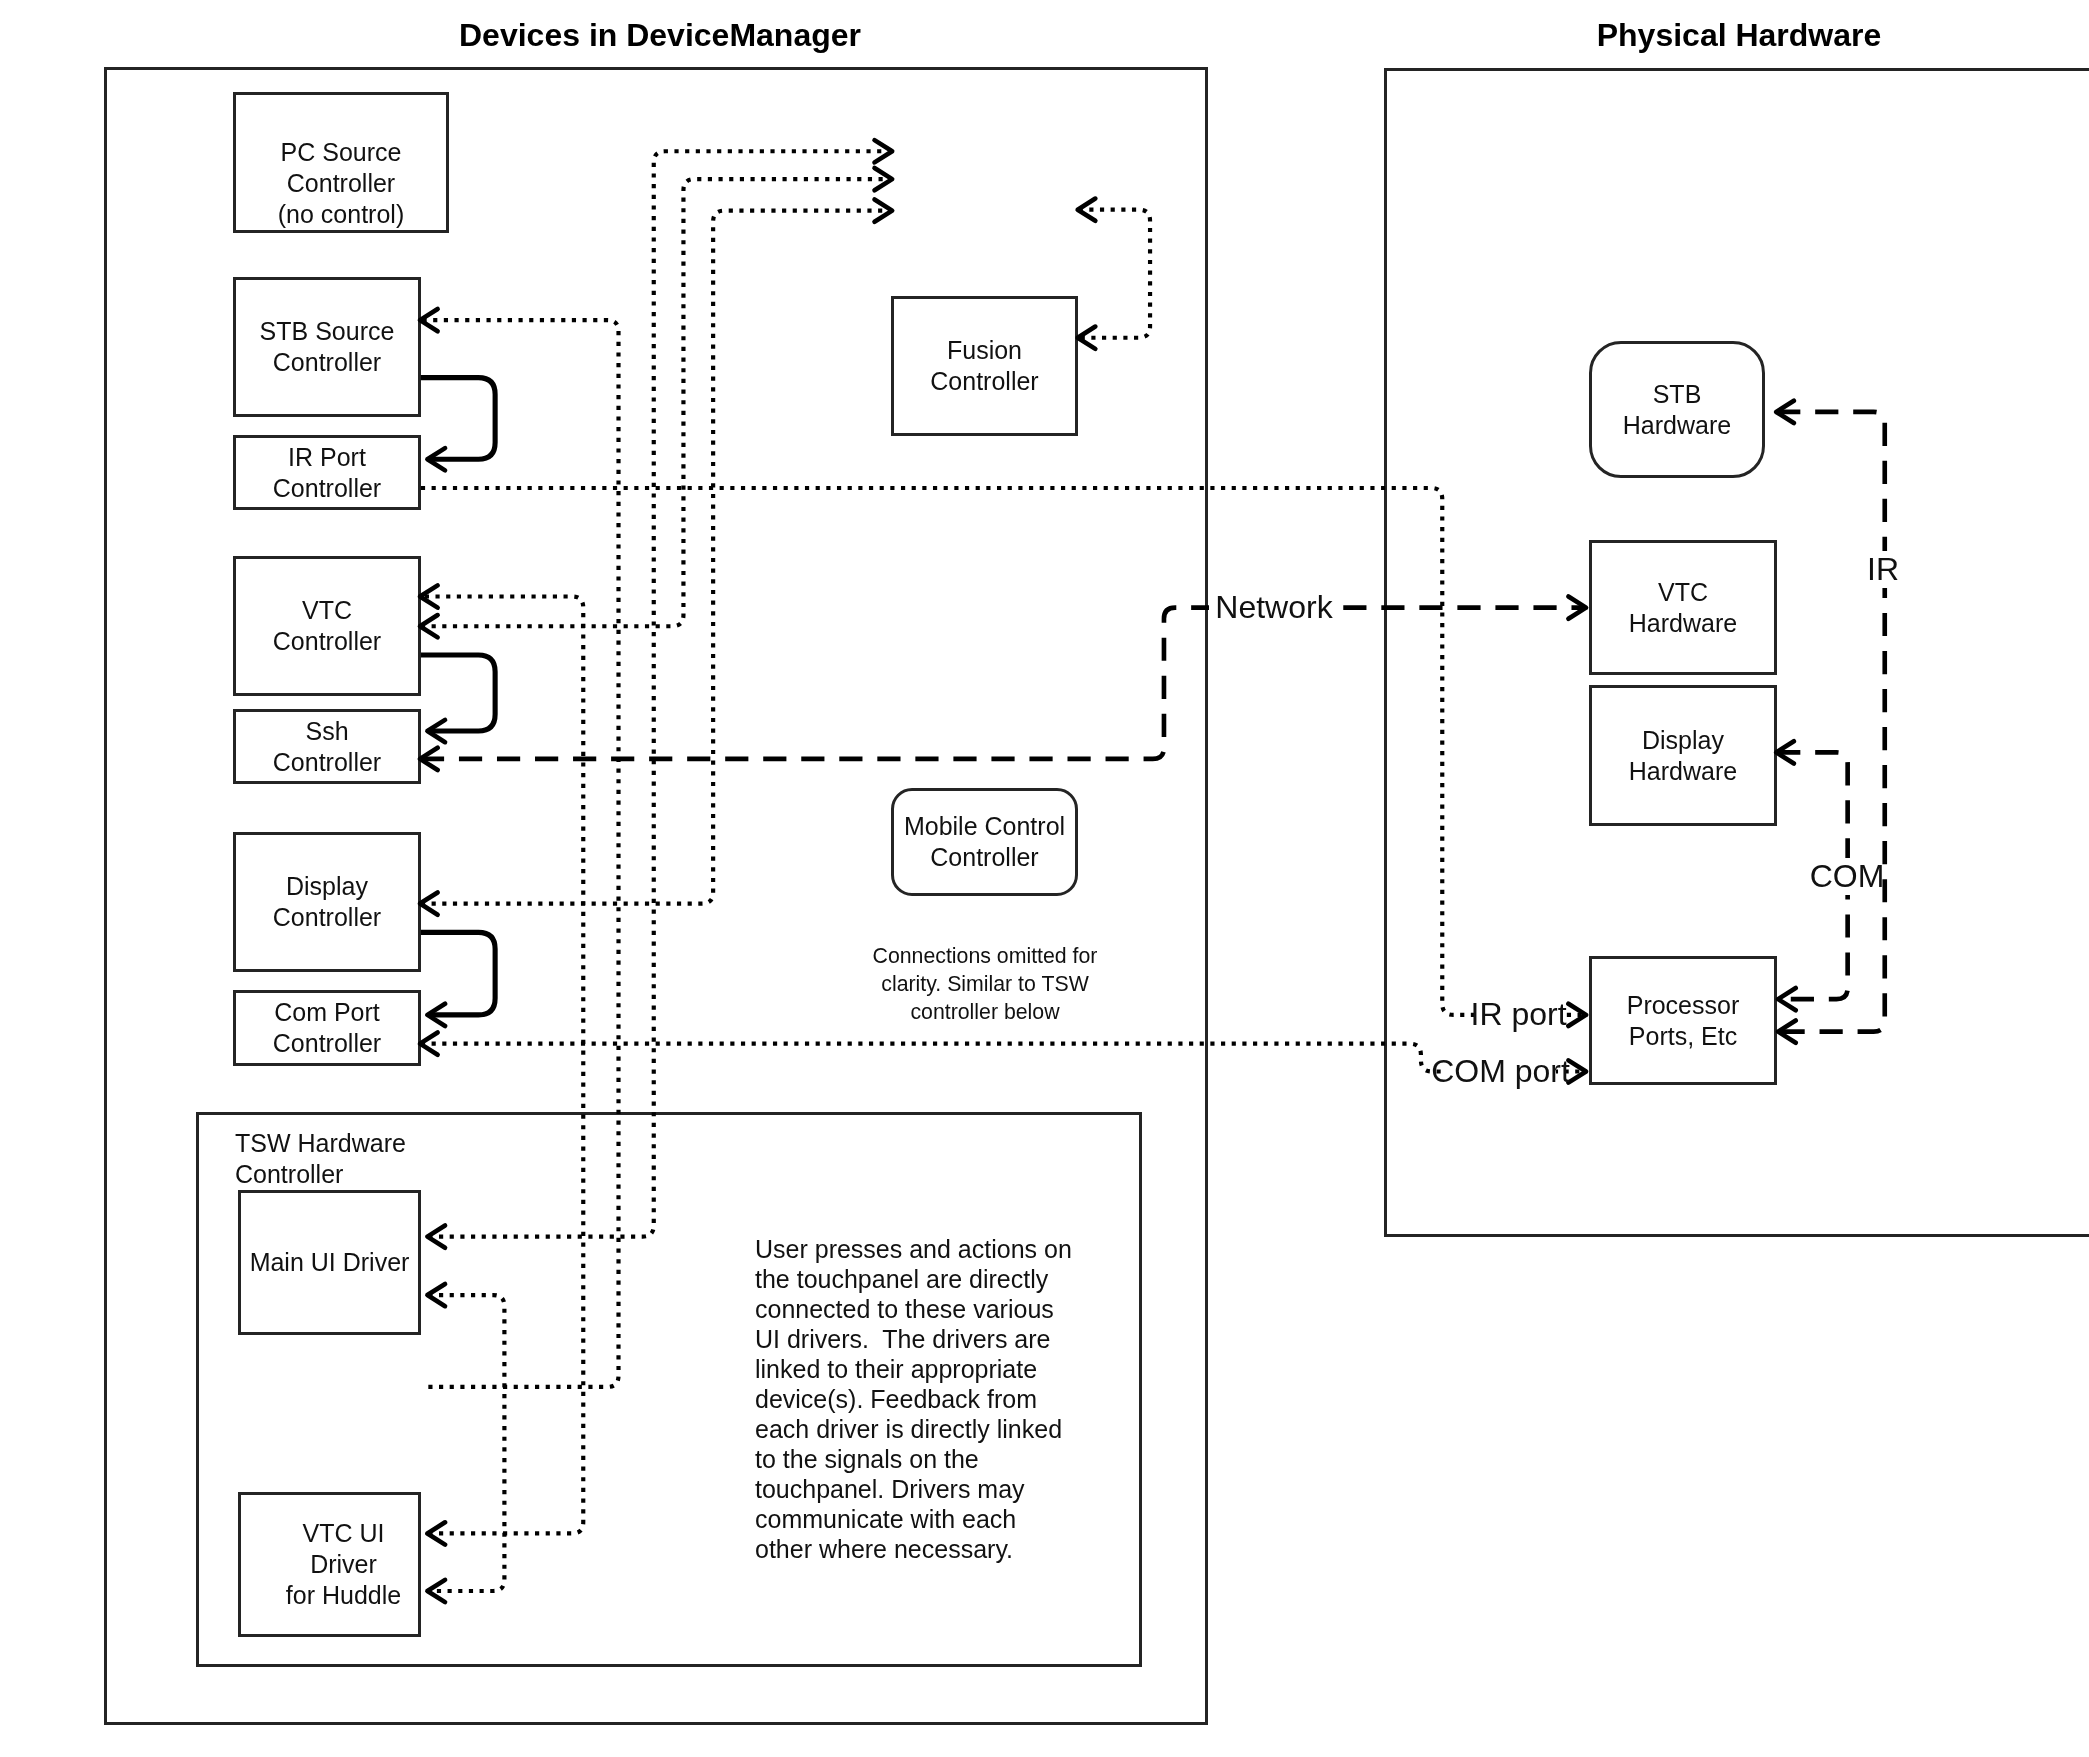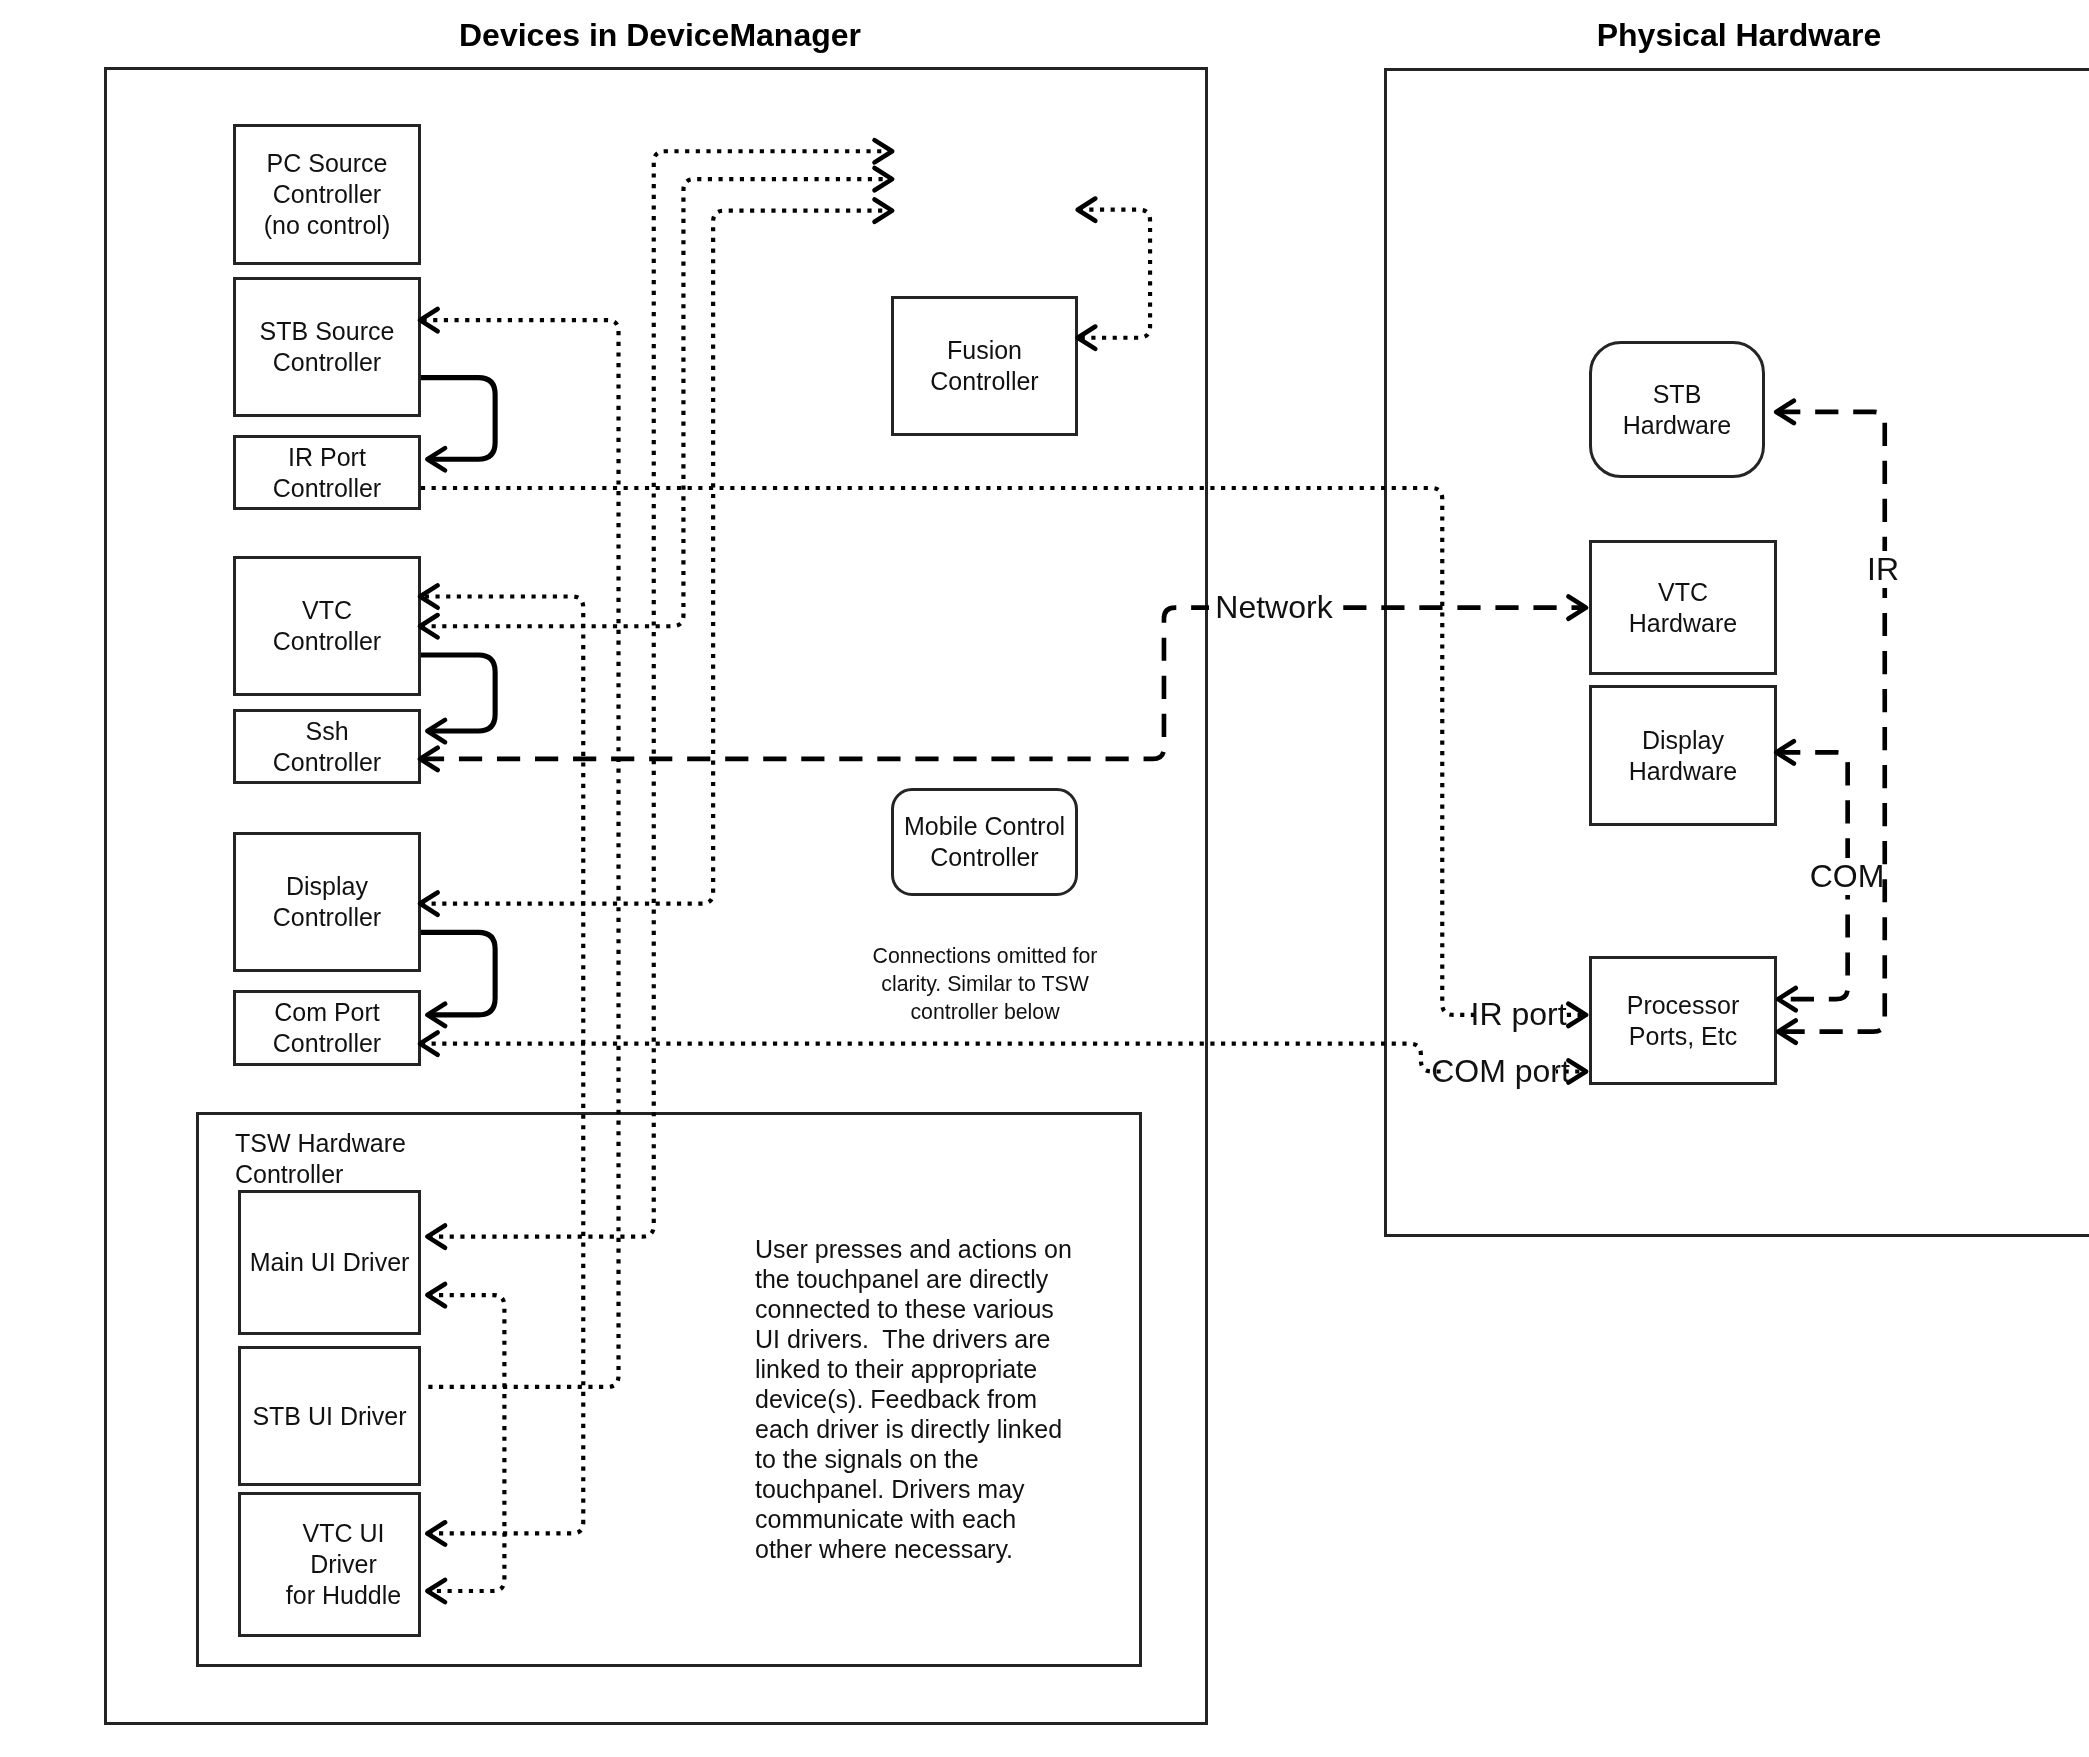--- a/index.html
+++ b/index.html
@@ -42,21 +42,21 @@
 
   <div class="title" style="left:148px;top:16.7px;width:928px;">Devices in DeviceManager</div>
   <div class="title" style="left:1336px;top:16.7px;width:710px;">Physical Hardware</div>
 
   <div class="container-box" style="left:56px;top:67px;width:1104px;height:1658px;"></div>
   <div class="container-box" style="left:1336px;top:68px;width:710px;height:1169px;"></div>
   <div class="container-box" style="left:148px;top:1112px;width:946px;height:555px;"></div>
   <div class="freetext tsw-label" style="left:187px;top:1128px;width:306px;">TSW Hardware
 Controller</div>
 
-  <div class="node" style="left:185px;top:124px;width:188px;height:141px;">
+  <div class="node" style="left:185px;top:92px;width:216px;height:141px;align-items:flex-end;">
     <span>PC Source
 Controller
 (no control)</span>
   </div>
   <div class="node" style="left:185px;top:277px;width:188px;height:140px;">
     <span>STB Source
 Controller</span>
   </div>
   <div class="node" style="left:185px;top:435px;width:188px;height:75px;">
     <span>IR Port
@@ -86,23 +86,20 @@
   <div class="node" style="left:843px;top:788px;width:187px;height:108px;border-radius:21px;">
     <span>Mobile Control
 Controller</span>
   </div>
   <div class="freetext note-text" style="left:820px;top:942px;width:234px;">Connections omitted for
 clarity. Similar to TSW
 controller below</div>
 
   <div class="node" style="left:190px;top:1190px;width:183px;height:145px;">
     <span>Main UI Driver</span>
-  </div>
-  <div class="node" style="left:190px;top:1346px;width:183px;height:140px;">
-    <span>STB UI Driver</span>
   </div>
   <div class="node" style="left:190px;top:1492px;width:183px;height:145px;padding-left:28px;">
     <span>VTC UI Driver
 for Huddle</span>
   </div>
 
   <div class="freetext annotation" style="left:707px;top:1234px;width:371px;">User presses and actions on
 the touchpanel are directly
 connected to these various
 UI drivers.  The drivers are

